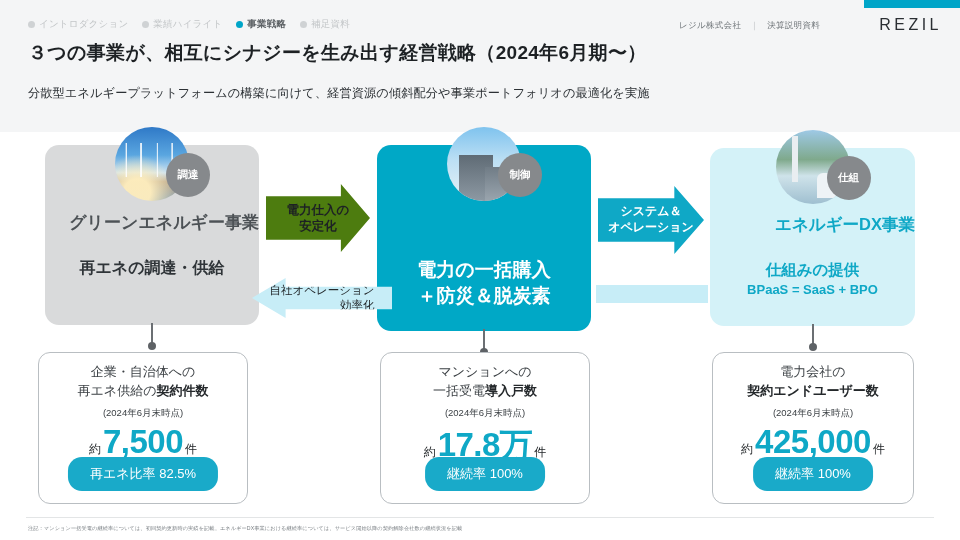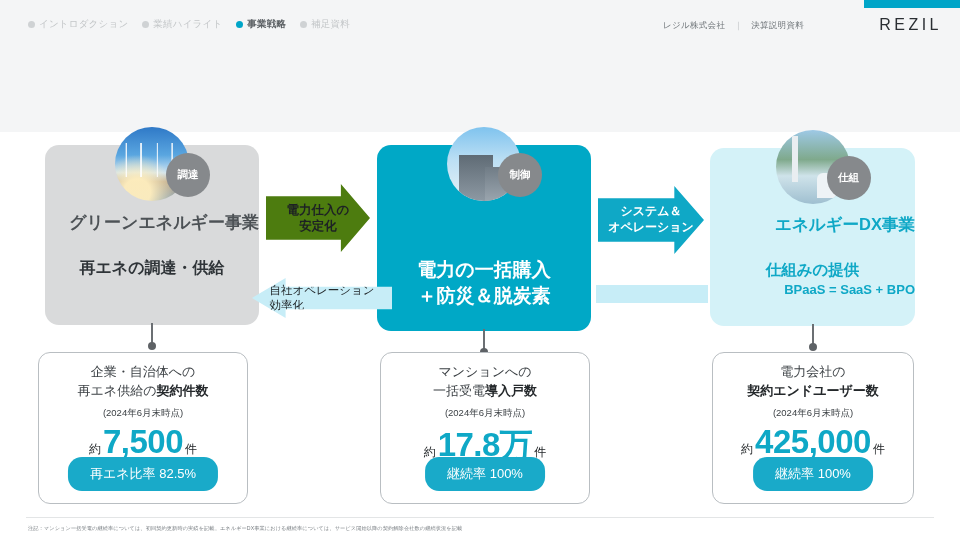--- a/index.html
+++ b/index.html
@@ -20,21 +20,21 @@
     background: #00a5c8;
   }
   .nav { position: absolute; left: 28px; top: 18px; display: flex; align-items: center; gap: 14px; }
   .nav-item { display: flex; align-items: center; gap: 4px; }
   .nav-dot { width: 7px; height: 7px; border-radius: 50%; background: #cfd2d4; flex: none; }
   .nav-item.active .nav-dot { background: #00a5c8; }
   .nav-label { font-size: 9.5px; color: #c3c6c8; letter-spacing: .2px; white-space: nowrap; }
   .nav-item.active .nav-label { color: #5a5f63; font-weight: bold; }
 
   .brandline {
-    position: absolute; right: 156px; top: 20px;
+    position: absolute; right: 140px; top: 20px;
     font-size: 8.5px; color: #6e7478; white-space: nowrap; letter-spacing: .3px; margin-left: 16px;
   }
   .brandline .sep { color: #b9bdc0; margin: 0 6px; }
   .brandmark {
     position: absolute; right: 18px; top: 16px;
     font-size: 16px; letter-spacing: 3.5px; color: #2b2f33; font-weight: 500;
   }
 
   .title {
     position: absolute; left: 28px; top: 40px;
@@ -53,21 +53,21 @@
   #card1 { left: 45px;  top: 145px; width: 214px; height: 180px; background: #d9dadb; }
   #card2 { left: 377px; top: 145px; width: 214px; height: 186px; background: #00a8c6; }
   #card3 { left: 710px; top: 148px; width: 205px; height: 178px; background: #d4f2f8; }
 
   #card1 .card-title { top: 66px; font-size: 17px; color: #4d5256; }
   #card1 .card-sub   { top: 113px; font-size: 16px; color: #2f3438; }
   #card2 .card-title { top: 68px; font-size: 16.5px; color: #ffffff; }
   #card2 .card-sub   { top: 112px; font-size: 19px; color: #ffffff; line-height: 1.35; }
   #card3 .card-title { top: 66px; font-size: 16.5px; color: #0fa8c6; }
   #card3 .card-sub   { top: 112px; font-size: 15.5px; color: #0fa8c6; }
-  #card3 .card-sub2  { position: absolute; top: 134px; width: 100%; text-align: right;
+  #card3 .card-sub2  { position: absolute; top: 134px; width: 100%; text-align: center;
                        font-size: 13px; font-weight: bold; color: #0fa8c6; }
 
   
   .photo {
     position: absolute; width: 74px; height: 74px; border-radius: 50%;
     overflow: hidden; left: 50%; transform: translateX(-50%); top: -18px;
   }
   .photo-wind { background:
       radial-gradient(circle at 30% 88%, rgba(255,238,190,.95) 0 16%, rgba(255,255,255,0) 45%),
       linear-gradient(180deg,#2f79c7 0%, #5aa6e0 38%, #cfe4f3 62%, #bca88a 74%, #8fa6b5 100%); }
@@ -123,21 +123,21 @@
     clip-path: polygon(0 18%, 72% 18%, 72% 0, 100% 50%, 72% 100%, 72% 82%, 0 82%);
   }
   #arrow2 {
     left: 598px; top: 186px; width: 106px; height: 68px; color: #ffffff; font-size: 12px;
     background: #0fa8c6;
     clip-path: polygon(0 18%, 72% 18%, 72% 0, 100% 50%, 72% 100%, 72% 82%, 0 82%);
   }
   #arrow-back {
     position: absolute; left: 252px; top: 278px; width: 140px; height: 40px;
     background: #c7edf7; color: #1d2124; font-size: 11.5px; line-height: 1.3;
-    display: flex; align-items: center; justify-content: center; text-align: left;
+    display: flex; align-items: center; justify-content: center; text-align: right;
     clip-path: polygon(0 50%, 24% 0, 24% 22%, 100% 22%, 100% 78%, 24% 78%, 24% 100%);
   }
   #bar-back2 {
     position: absolute; left: 596px; top: 285px; width: 112px; height: 18px; background: #c7edf7;
   }
 
   
   .stat {
     position: absolute; border: 1.6px solid #b9bec2; border-radius: 12px; background: #fff;
   }
@@ -200,20 +200,22 @@
     </div>
   </div>
 
   <div class="brandline">
     <span>レジル株式会社</span>
     <span class="sep">｜</span>
     <span>決算説明資料</span>
   </div>
   <div class="brandmark">REZIL</div>
 
+  <div class="title">３つの事業が、相互にシナジーを生み出す経営戦略（2024年6月期〜）</div>
+  <div class="subtitle">分散型エネルギープラットフォームの構築に向けて、経営資源の傾斜配分や事業ポートフォリオの最適化を実施</div>
 
   <div class="card" id="card1">
     <div class="photo photo-wind"></div>
     <div class="badge-role">調達</div>
     <div class="card-title">グリーンエネルギー事業</div>
     <div class="card-sub">再エネの調達・供給</div>
     <div class="card-stem"></div>
   </div>
 
   <div class="card" id="card2">

